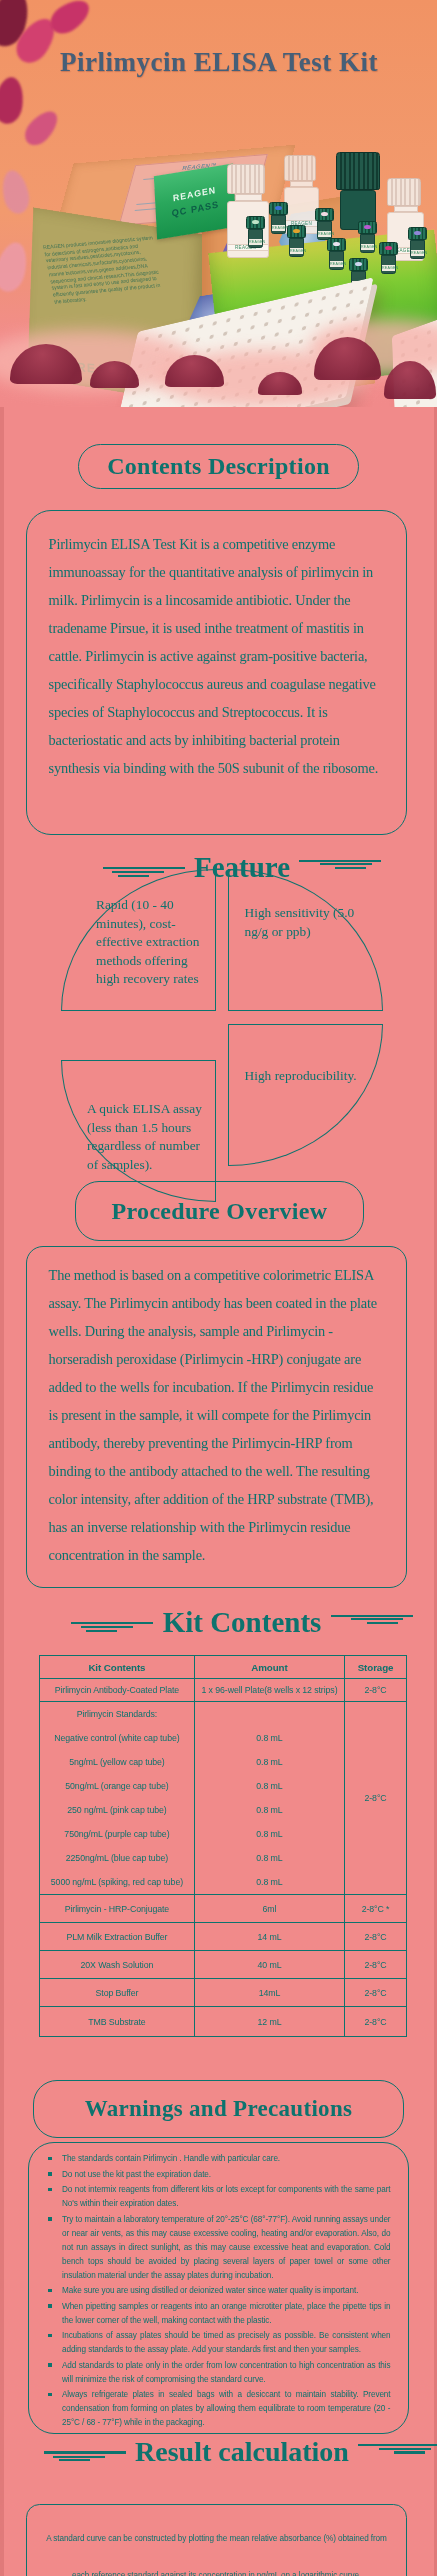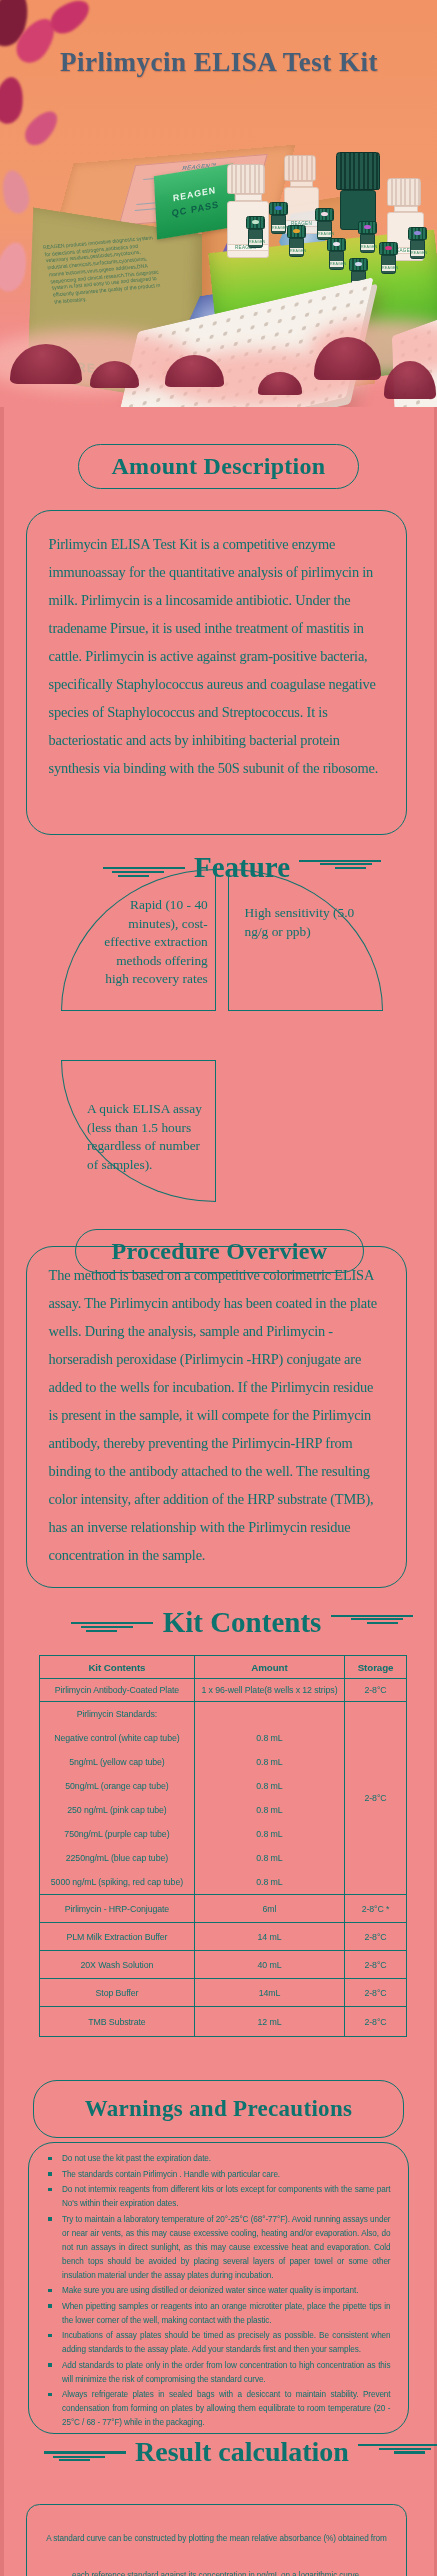--- a/index.html
+++ b/index.html
@@ -117,26 +117,26 @@
   .deco.left i:nth-child(2){right:20.6px;top:12.4px;width:52px;}
   .deco.left i:nth-child(3){right:36px;top:16px;width:31px;}
   .deco.right i:nth-child(1){left:0;top:1px;width:82px;}
   .deco.right i:nth-child(2){left:20.6px;top:4.6px;width:52px;}
   .deco.right i:nth-child(3){left:36px;top:8.2px;width:31px;}
 
   .body-text{color:var(--teal);font-size:14.4px;line-height:28px;letter-spacing:-0.2px;}
 
   
   .desc-box{left:26px;top:510px;width:381px;height:325px;border-radius:25px;padding:18.5px 21.6px;}
-  .proc-box{left:26px;top:1246px;width:381px;height:342px;border-radius:27px;padding:14.4px 21.6px;}
+  .proc-box{left:26px;top:1246px;width:381px;height:342px;border-radius:17px;padding:14.4px 21.6px;}
   .proc-box .body-text{line-height:28px;}
 
   
   .quad{position:absolute;border:1.5px solid var(--teal);color:var(--teal);font-size:13.4px;line-height:18.5px;}
-  .q-tl{left:61px;top:869px;width:155px;height:142px;border-radius:100% 0 0 0;padding:26px 7.2px 0 34px;text-align:right;}
+  .q-tl{left:61px;top:869px;width:155px;height:142px;border-radius:100% 0 0 0;padding:26px 7.2px 0 34px;}
   .q-tr{left:228px;top:869px;width:155px;height:142px;border-radius:0 100% 0 0;padding:34px 13.4px 0 15.5px;}
   .q-bl{left:61px;top:1024px;width:155px;height:142px;border-radius:0 0 0 100%;padding:39px 8.2px 0 25px;margin-top:36px;}
   .q-br{left:228px;top:1024px;width:155px;height:142px;border-radius:0 0 100% 0;padding:42px 4.1px 0 15.5px;}
 
   
   .kit-table{position:absolute;left:39px;top:1655px;width:368px;border-collapse:collapse;
     font-family:"Liberation Sans",sans-serif;color:var(--teal);font-size:8.8px;letter-spacing:-0.1px;}
   .kit-table th,.kit-table td{border:1.3px solid var(--teal);text-align:center;vertical-align:middle;padding:0 3.1px;}
   .kit-table th{height:23px;font-size:9.8px;font-weight:bold;}
   .kit-table .r-plate td{height:23px;}
@@ -280,21 +280,21 @@
     <div class="mound m2"></div>
     <div class="mound m3"></div>
     <div class="mound m4"></div>
     <div class="mound m5"></div>
     <div class="mound m6"></div>
   </div>
 
   <div class="content-panel"></div>
 
   <div class="pill" style="left:78px;top:444px;width:281px;height:45px;">
-    <span>Amount Description</span>
+    <span>Contents Description</span>
   </div>
   <div class="tbox desc-box">
     <div class="body-text">Pirlimycin ELISA Test Kit is a competitive enzyme immunoassay for the quantitative analysis of pirlimycin in milk. Pirlimycin is a lincosamide antibiotic. Under the tradename Pirsue, it is used inthe treatment of mastitis in cattle. Pirlimycin is active against gram-positive bacteria, specifically Staphylococcus aureus and coagulase negative species of Staphylococcus and Streptococcus. It is bacteriostatic and acts by inhibiting bacterial protein synthesis via binding with the 50S subunit of the ribosome.</div>
   </div>
 
   <div class="deco-heading" style="top:851px;">
     <span class="deco left">
         <i></i>
         <i></i>
         <i></i>
@@ -308,22 +308,25 @@
   </div>
   <div class="quad q-tl">
     <span>Rapid (10 - 40 minutes), cost-effective extraction methods offering high recovery rates</span>
   </div>
   <div class="quad q-tr">
     <span>High sensitivity (5.0 ng/g or ppb)</span>
   </div>
   <div class="quad q-bl">
     <span>A quick ELISA assay (less than 1.5 hours regardless of number of samples).</span>
   </div>
-
-  <div class="pill" style="left:75px;top:1229px;width:289px;height:44px;">
+  <div class="quad q-br">
+    <span>High reproducibility.</span>
+  </div>
+
+  <div class="pill" style="left:75px;top:1181px;width:289px;height:60px;">
     <span>Procedure Overview</span>
   </div>
   <div class="tbox proc-box">
     <div class="body-text">The method is based on a competitive colorimetric ELISA assay. The Pirlimycin antibody has been coated in the plate wells. During the analysis, sample and Pirlimycin -horseradish peroxidase (Pirlimycin -HRP) conjugate are added to the wells for incubation. If the Pirlimycin residue is present in the sample, it will compete for the Pirlimycin antibody, thereby preventing the Pirlimycin-HRP from binding to the antibody attached to the well. The resulting color intensity, after addition of the HRP substrate (TMB), has an inverse relationship with the Pirlimycin residue concentration in the sample.</div>
   </div>
 
   <div class="deco-heading" style="top:1606px;">
     <span class="deco left">
         <i></i>
         <i></i>
@@ -405,22 +408,22 @@
         <td>2-8°C</td>
       </tr>
     </tbody>
   </table>
 
   <div class="pill" style="left:33px;top:2080px;width:371px;height:58px;font-size:23px;">
     <span>Warnings and Precautions</span>
   </div>
   <div class="tbox warn-box">
     <ul class="warn-list">
+      <li>The standards contain Pirlimycin . Handle with particular care.</li>
       <li>Do not use the kit past the expiration date.</li>
-      <li>The standards contain Pirlimycin . Handle with particular care.</li>
       <li>Do not intermix reagents from different kits or lots except for components with the same part No's within their expiration dates.</li>
       <li>Try to maintain a laboratory temperature of 20°-25°C (68°-77°F). Avoid running assays under or near air vents, as this may cause excessive cooling, heating and/or evaporation. Also, do not run assays in direct sunlight, as this may cause excessive heat and evaporation. Cold bench tops should be avoided by placing several layers of paper towel or some other insulation material under the assay plates during incubation.</li>
       <li>Make sure you are using distilled or deionized water since water quality is important.</li>
       <li>When pipetting samples or reagents into an orange microtiter plate, place the pipette tips in the lower corner of the well, making contact with the plastic.</li>
       <li>Incubations of assay plates should be timed as precisely as possible. Be consistent when adding standards to the assay plate. Add your standards first and then your samples.</li>
       <li>Add standards to plate only in the order from low concentration to high concentration as this will minimize the risk of compromising the standard curve.</li>
       <li>Always refrigerate plates in sealed bags with a desiccant to maintain stability. Prevent condensation from forming on plates by allowing them equilibrate to room temperature (20 - 25°C / 68 - 77°F) while in the packaging.</li>
     </ul>
   </div>
 

